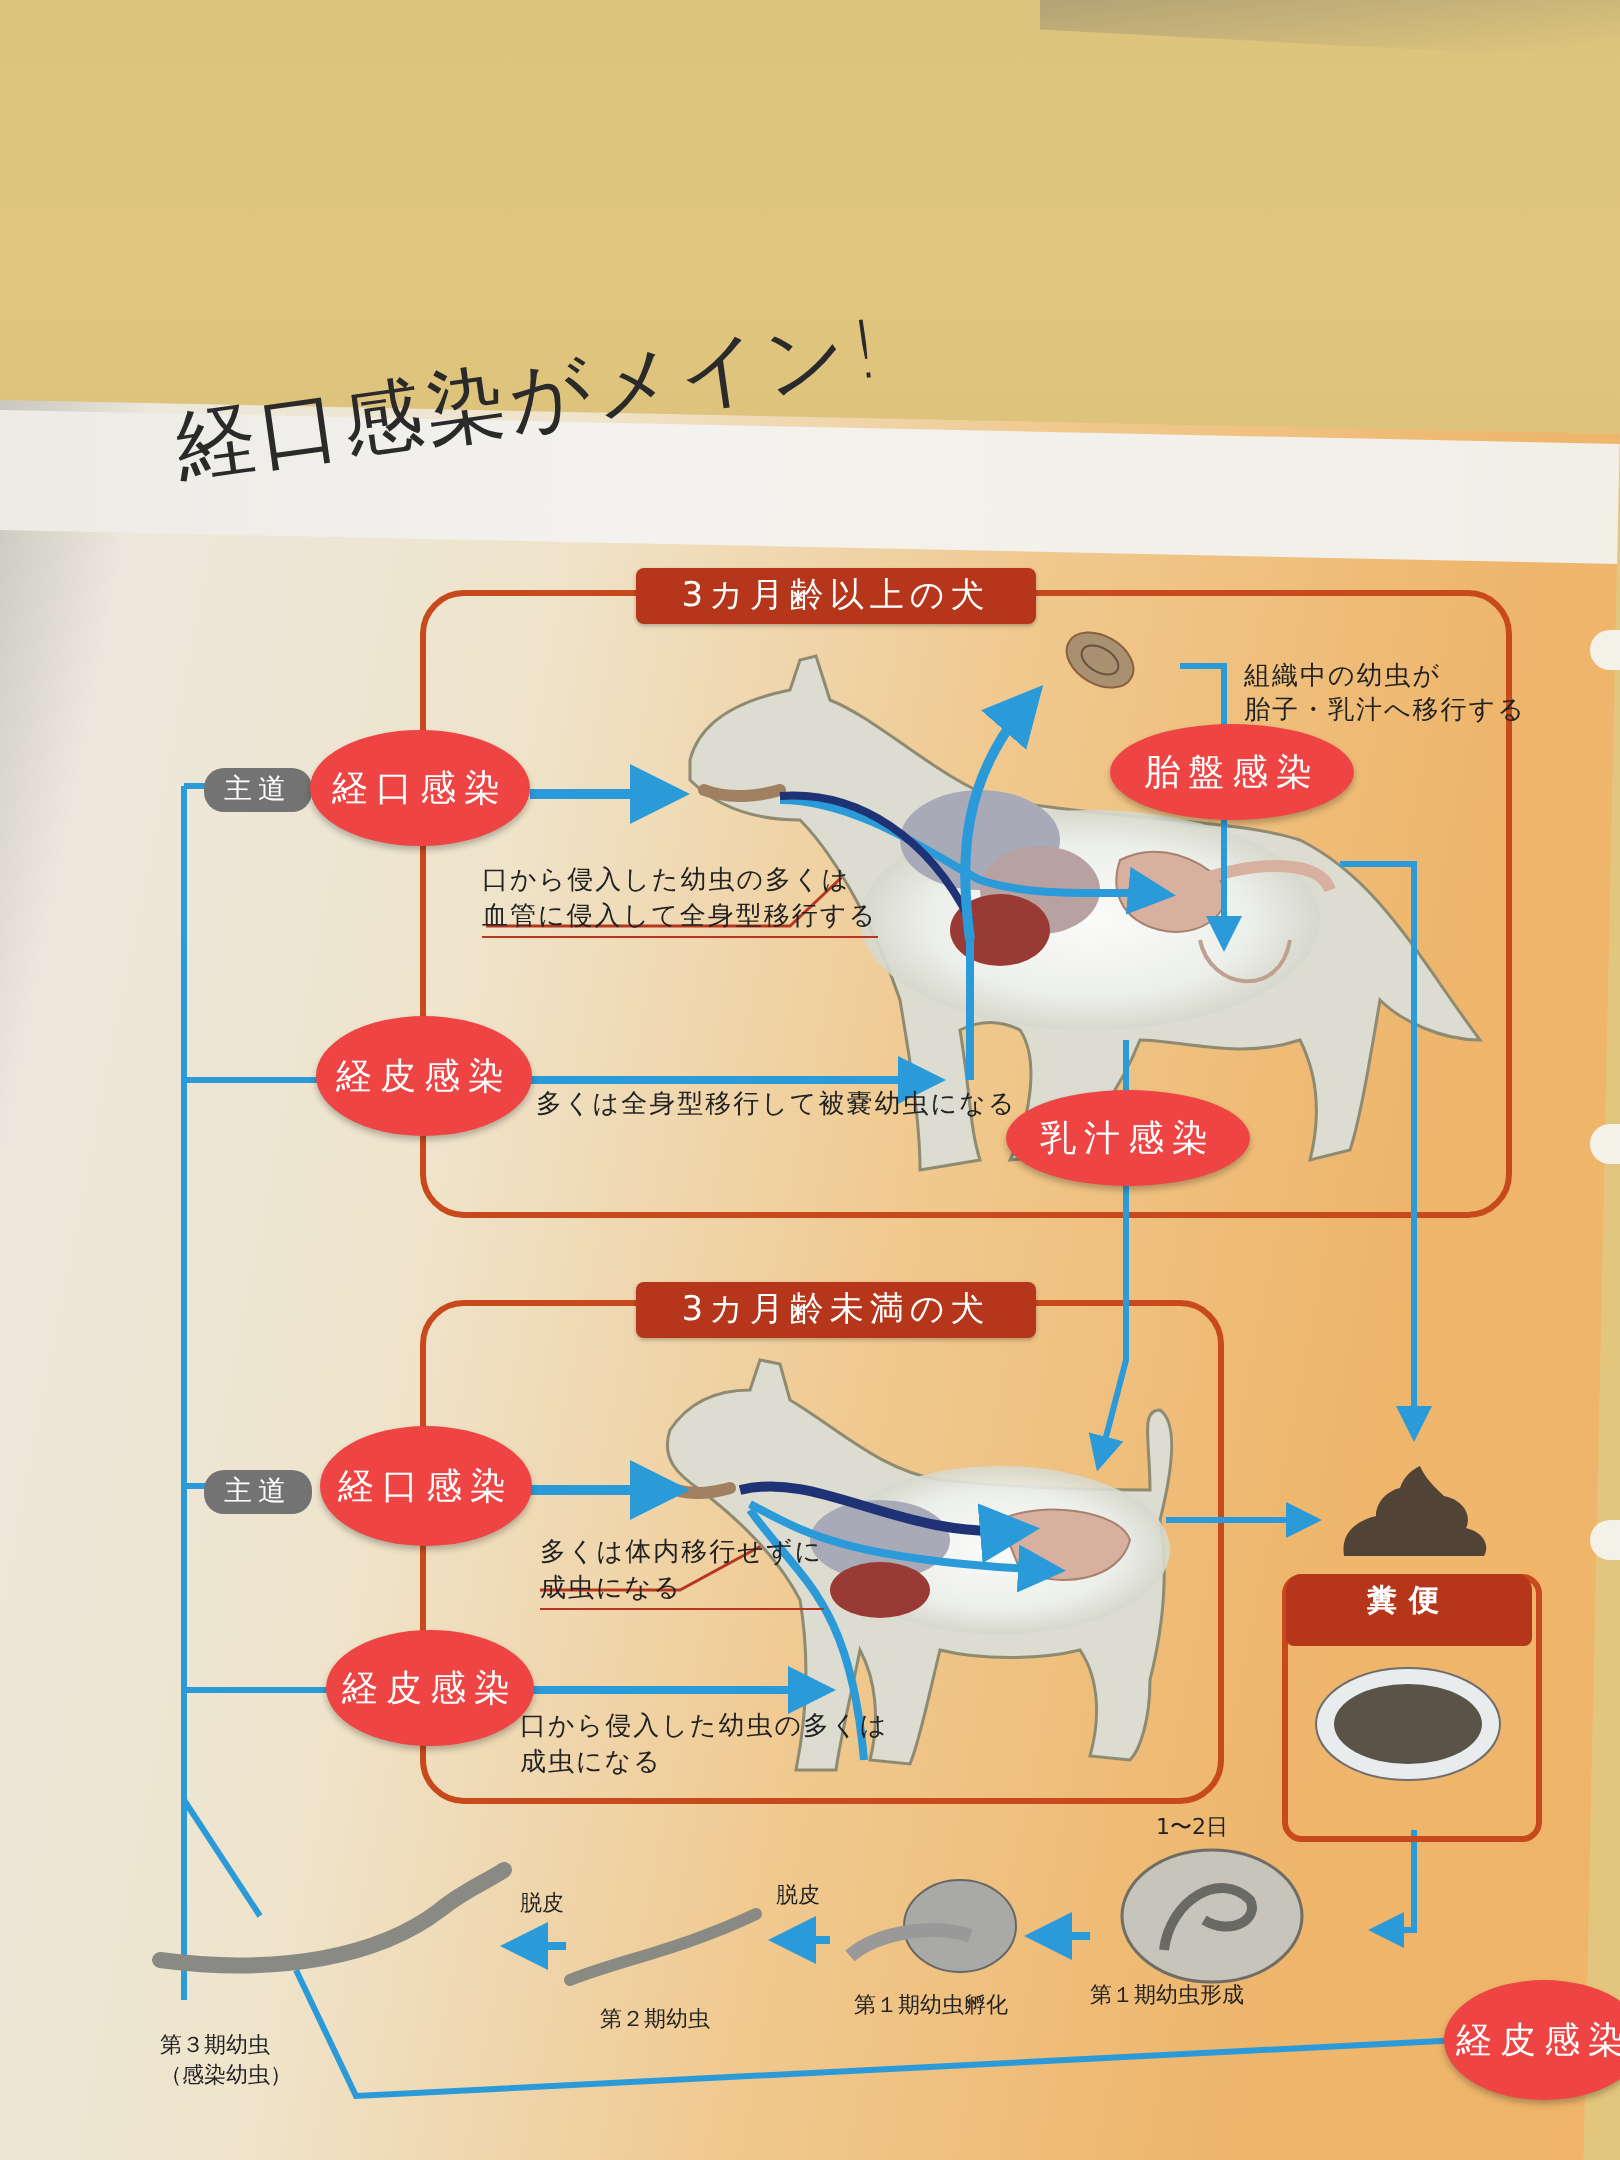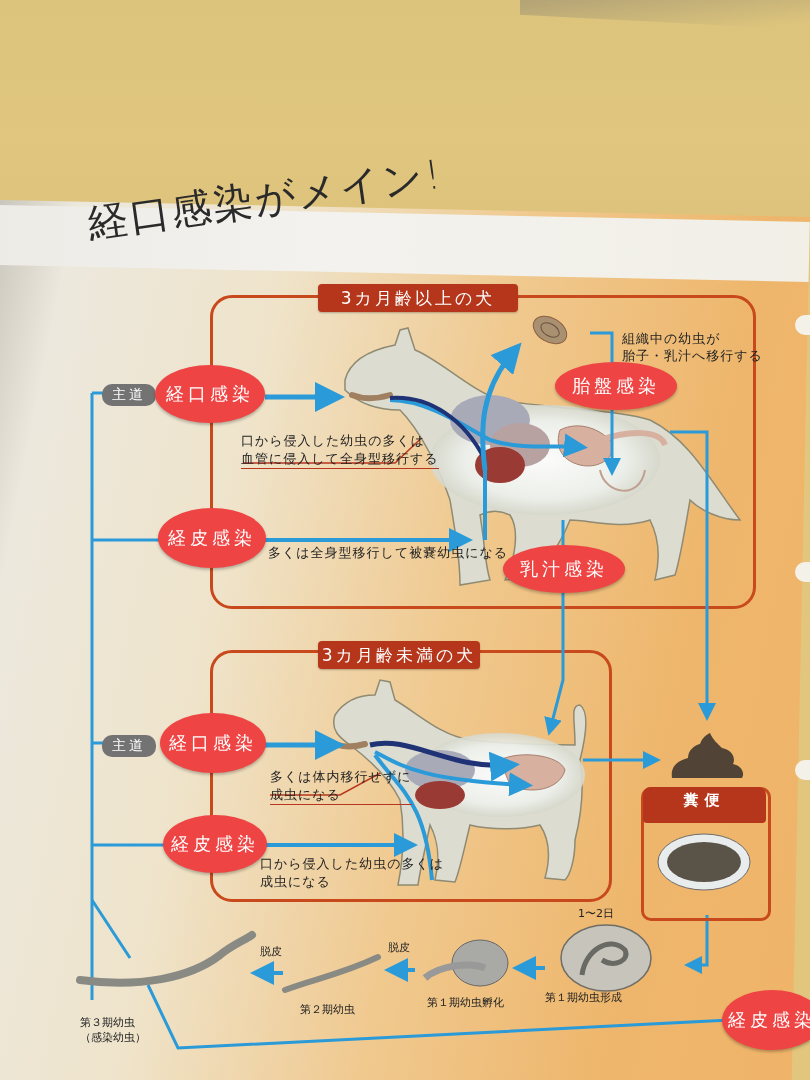--- a/index.html
+++ b/index.html
@@ -159,21 +159,21 @@
   <path d="M545 968 L520 968" stroke="#2a9ad8" stroke-width="4" marker-end="url(#ab)"></path>
   <ellipse cx="480" cy="963" rx="28" ry="23" fill="#a9a9a6" stroke="#666"></ellipse>
   <path d="M425 978 C440 965 470 962 485 968" stroke="#999" stroke-width="7" fill="none"></path>
   <path d="M415 970 L392 970" stroke="#2a9ad8" stroke-width="4" marker-end="url(#ab)"></path>
   <path d="M285 990 C310 980 340 975 378 957" stroke="#8a8a84" stroke-width="6" fill="none" stroke-linecap="round"></path>
   <path d="M283 973 L258 973" stroke="#2a9ad8" stroke-width="4" marker-end="url(#ab)"></path>
   <path d="M80 980 C140 988 190 978 220 955 C232 945 245 940 252 935" stroke="#8a8a84" stroke-width="8" fill="none" stroke-linecap="round"></path>
 </svg>
 
 <div class="panel-title" style="left:318px;top:284px;width:200px;height:28px;line-height:28px;">3カ月齢以上の犬</div>
-<div class="panel-title" style="left:318px;top:641px;width:162px;height:28px;line-height:28px;">3カ月齢未満の犬</div>
+<div class="panel-title" style="left:318px;top:641px;width:200px;height:28px;line-height:28px;">3カ月齢未満の犬</div>
 
 <div class="tag" style="left:102px;top:384px;">主道</div>
 <div class="ellipse" style="left:155px;top:365px;width:110px;height:58px;">経口感染</div>
 <div class="note" style="left:241px;top:432px;">
   <div>口から侵入した幼虫の多くは</div>
   <div class="note-ul">血管に侵入して全身型移行する</div>
 </div>
 <div class="ellipse" style="left:158px;top:508px;width:108px;height:60px;">経皮感染</div>
 <div class="note" style="left:268px;top:544px;">多くは全身型移行して被嚢幼虫になる</div>
 <div class="ellipse" style="left:555px;top:362px;width:122px;height:48px;">胎盤感染</div>

